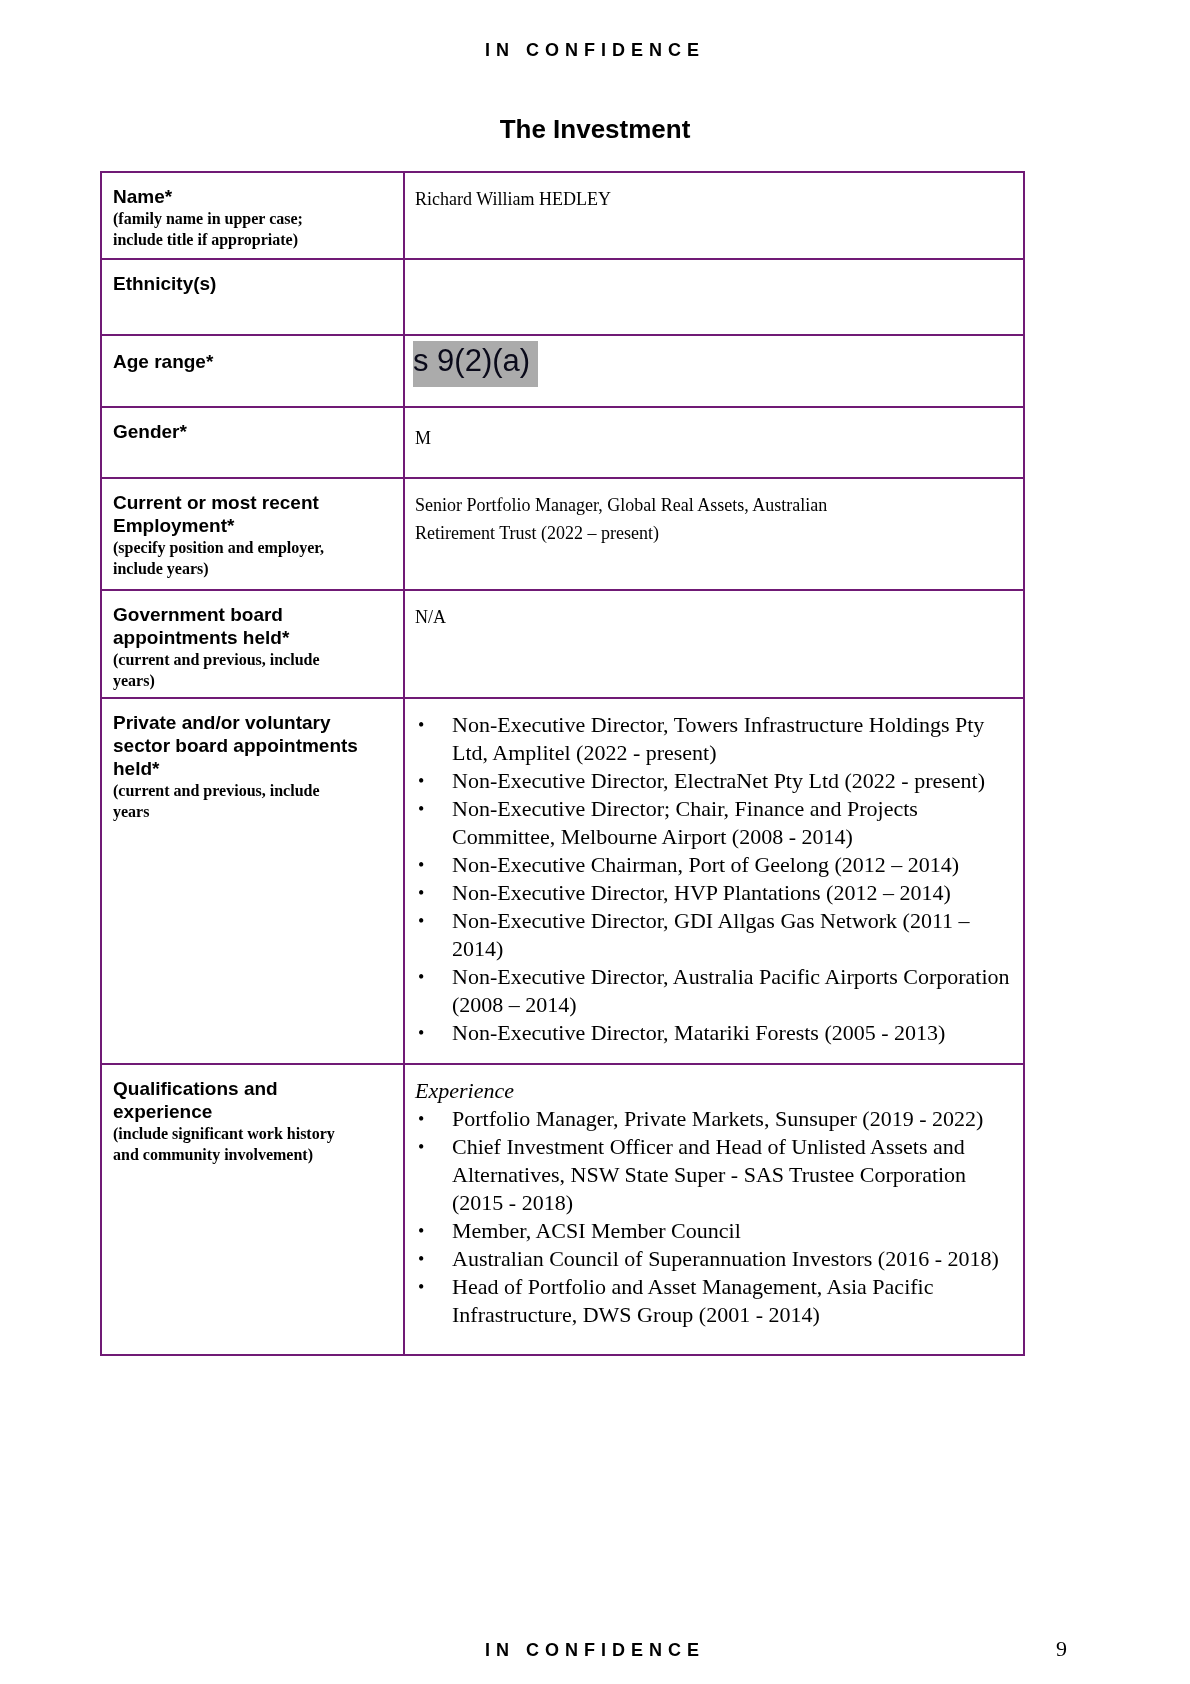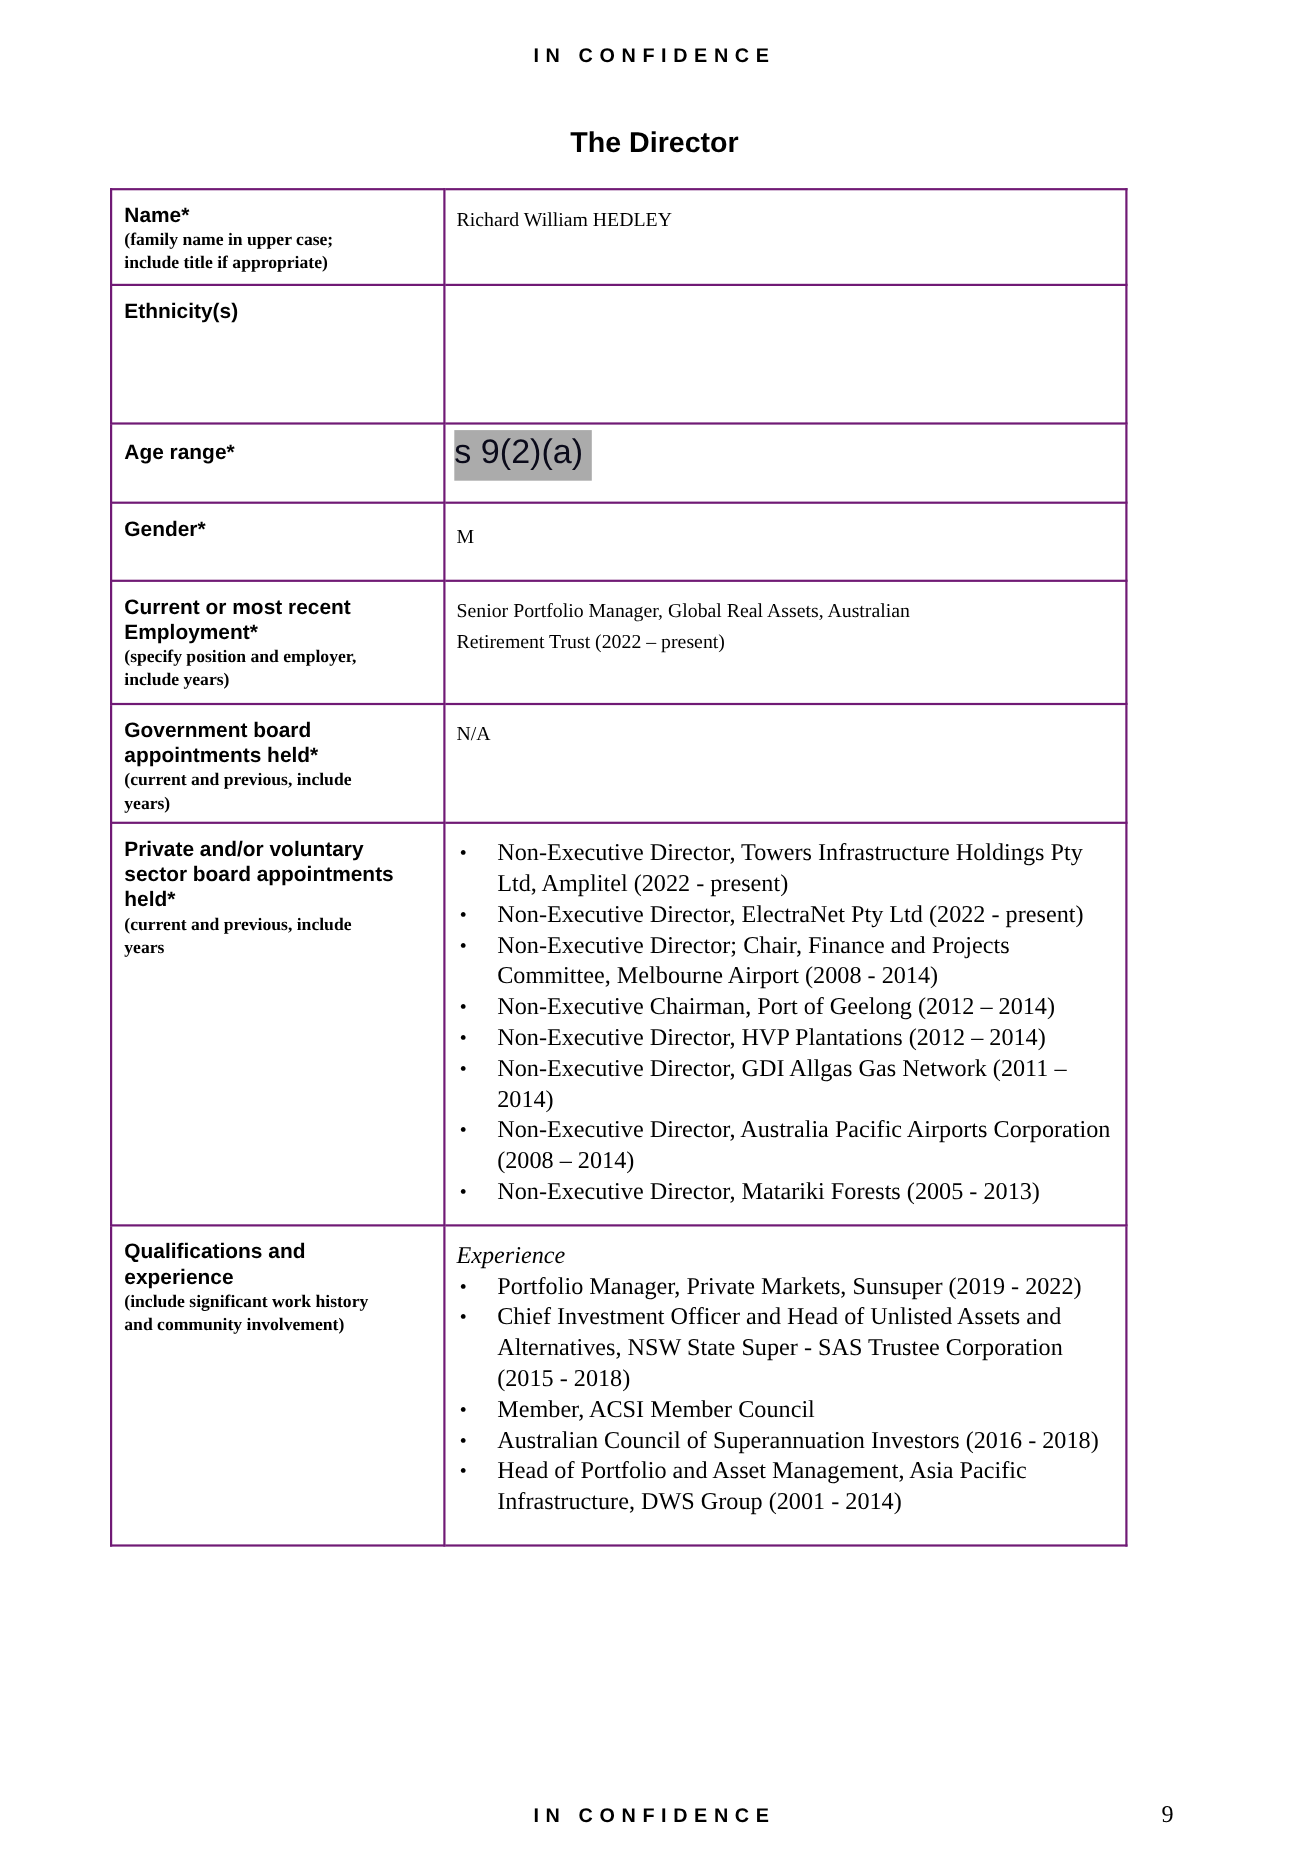--- a/index.html
+++ b/index.html
@@ -46,39 +46,39 @@
       font-family: "Liberation Sans", sans-serif; font-weight: bold; font-size: 18px; letter-spacing: 6px;
     }
     .footer-page {
       position: absolute; top: 1636px; left: 1056px; font-family: "Liberation Serif", serif; font-size: 22px;
     }
   </style>
 </head>
 <body>
 
 <div class="header-conf">IN CONFIDENCE</div>
-<div class="page-title">The Director</div>
+<div class="page-title">The Investment</div>
 
 <table class="cand">
   <tbody>
       <tr style="height:87px;">
     <td class="lbl">
       <div class="lbl-main">Name*</div>
       <div class="lbl-sub">
         <span>(family name in upper case;</span><br>
         <span>include title if appropriate)</span>
       </div>
     </td>
     <td class="val">
       <div class="val-text">Richard William HEDLEY</div>
     </td>
   </tr>
 
 
-  <tr style="height:126px;">
+  <tr style="height:76px;">
     <td class="lbl">
       <div class="lbl-main">Ethnicity(s)</div>
     </td>
     <td class="val">
       <div class="val-text"></div>
     </td>
   </tr>
 
   <tr style="height:72px;">
     <td class="lbl">

